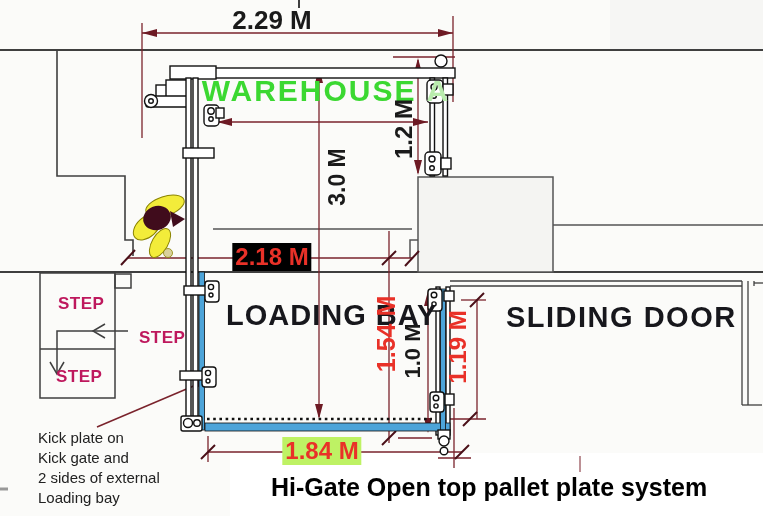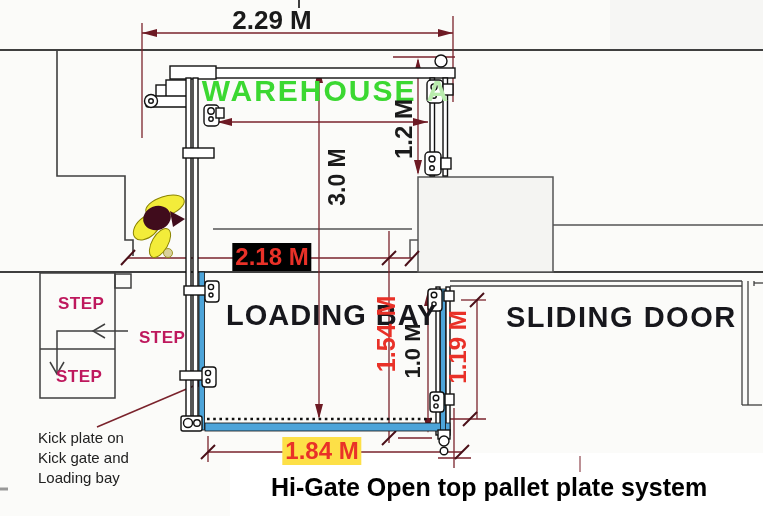--- a/index.html
+++ b/index.html
@@ -212,29 +212,30 @@
 <div class="tllabel roomlabel loading" style="left:226px;top:297px;">LOADING BAY</div>
 
 <div class="tllabel roomlabel sliding" style="left:506px;top:301px;">SLIDING DOOR</div>
 
 <div class="tllabel step" style="left:58px;top:294px;">STEP</div>
 <div class="tllabel step" style="left:139px;top:328px;">STEP</div>
 <div class="tllabel step" style="left:56px;top:367px;">STEP</div>
 
 <div class="hlabel dim-black" style="left:272px;top:20px;font-size:26px;">2.29 M</div>
 <div class="hlabel dim-red wbg" style="left:272px;top:257px;">2.18 M</div>
-<div class="hlabel dim-red" style="left:322px;top:451px;background:#fde047;padding:0 3px;">1.84 M</div>
+<div class="hlabel dim-red" style="left:322px;top:451px;background:#bef264;padding:0 3px;">1.84 M</div>
 
 <div class="vlabel dim-black" style="left:404px;top:129px;font-size:24px;">1.2 M</div>
 <div class="vlabel dim-black" style="left:337px;top:177px;font-size:23px;">3.0 M</div>
 <div class="vlabel dim-red" style="left:386px;top:334px;font-size:25px;">1.54 M</div>
 <div class="vlabel dim-black" style="left:413px;top:351px;font-size:22px;">1.0 M</div>
 <div class="vlabel dim-red" style="left:458px;top:347px;">1.19 M</div>
 
 <div class="tllabel note" style="left:38px;top:428px;">
   <div>Kick plate on</div>
   <div>Kick gate and</div>
+  <div>2 sides of external</div>
   <div>Loading bay</div>
 </div>
 
 <div class="tllabel maintitle" style="left:271px;top:473px;">Hi-Gate Open top pallet plate system</div>
 
 </div>
 
 </body></html>

